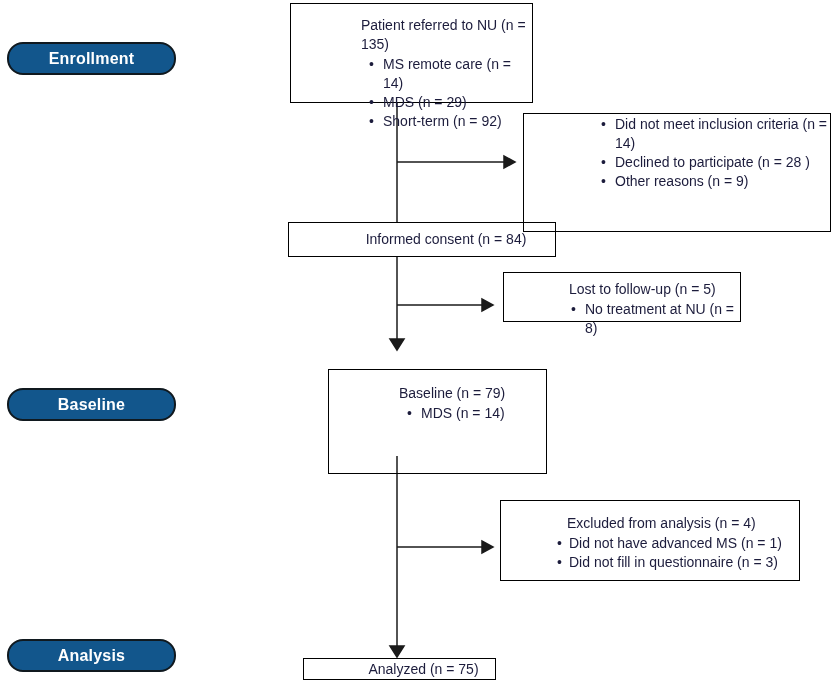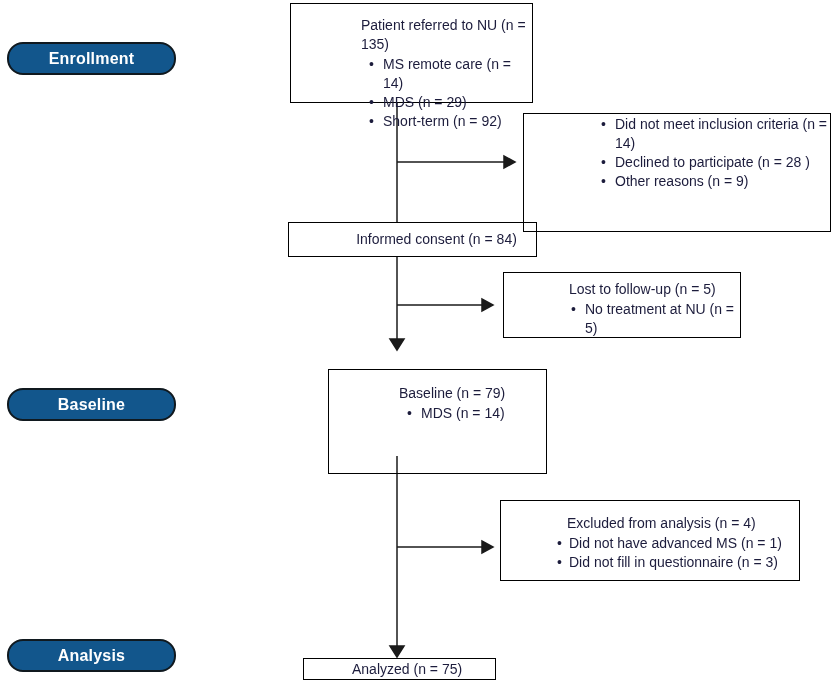--- a/index.html
+++ b/index.html
@@ -57,40 +57,40 @@
   .box-referred{left:290px;top:3px;width:243px;height:100px;}
   .box-referred .title{padding:12px 6px 0 22px;}
   .box-referred .bullets{padding-left:30px;}
   .box-referred .bullets li{padding-left:14px;}
 
   .box-excluded{left:523px;top:113px;width:308px;height:119px;}
   .box-excluded .title{padding:13px 6px 0 28px;}
   .box-excluded .bullets{padding-left:29px;}
   .box-excluded .bullets li{padding-left:14px;}
 
-  .box-consent{left:288px;top:222px;width:249px;height:35px;
+  .box-consent{left:288px;top:222px;width:268px;height:35px;
     display:flex;align-items:center;justify-content:center;}
 
-  .box-lost{left:503px;top:272px;width:238px;height:66px;}
+  .box-lost{left:503px;top:272px;width:238px;height:50px;}
   .box-lost .title{padding:7px 6px 0 17px;}
   .box-lost .bullets{padding-left:19px;}
   .box-lost .bullets li{padding-left:14px;}
 
   .box-baseline{left:289px;top:369px;width:219px;height:105px;margin-left:39px;}
   .box-baseline .title{padding:14px 6px 0 22px;}
   .box-baseline .bullets{padding-left:30px;}
   .box-baseline .bullets li{padding-left:14px;}
 
   .box-excluded-analysis{left:500px;top:500px;width:300px;height:81px;}
   .box-excluded-analysis .title{padding:13px 6px 0 18px;}
   .box-excluded-analysis .bullets{padding-left:8px;}
   .box-excluded-analysis .bullets li{padding-left:12px;}
 
   .box-analyzed{left:303px;top:658px;width:193px;height:22px;
-    display:flex;align-items:center;justify-content:flex-start;}
+    display:flex;align-items:center;justify-content:center;}
 </style>
 </head>
 <body>
 
 <div class="canvas">
 
   <svg class="connectors" width="835" height="699" viewBox="0 0 835 699">
     <g stroke="#1a1a1a" stroke-width="1.5" fill="#1a1a1a">
 
       <line x1="397" y1="103" x2="397" y2="222"></line>
@@ -133,21 +133,21 @@
     </ul>
   </div>
 
   <div class="box box-consent">
     <div class="title">Informed consent (n = 84)</div>
   </div>
 
   <div class="box box-lost">
     <div class="title">Lost to follow-up (n = 5)</div>
     <ul class="bullets">
-      <li>No treatment at NU (n = 5)</li>
+      <li>No treatment at NU (n = 8)</li>
     </ul>
   </div>
 
   <div class="box box-baseline">
     <div class="title">Baseline (n = 79)</div>
     <ul class="bullets">
       <li>MDS (n = 14)</li>
     </ul>
   </div>
 

